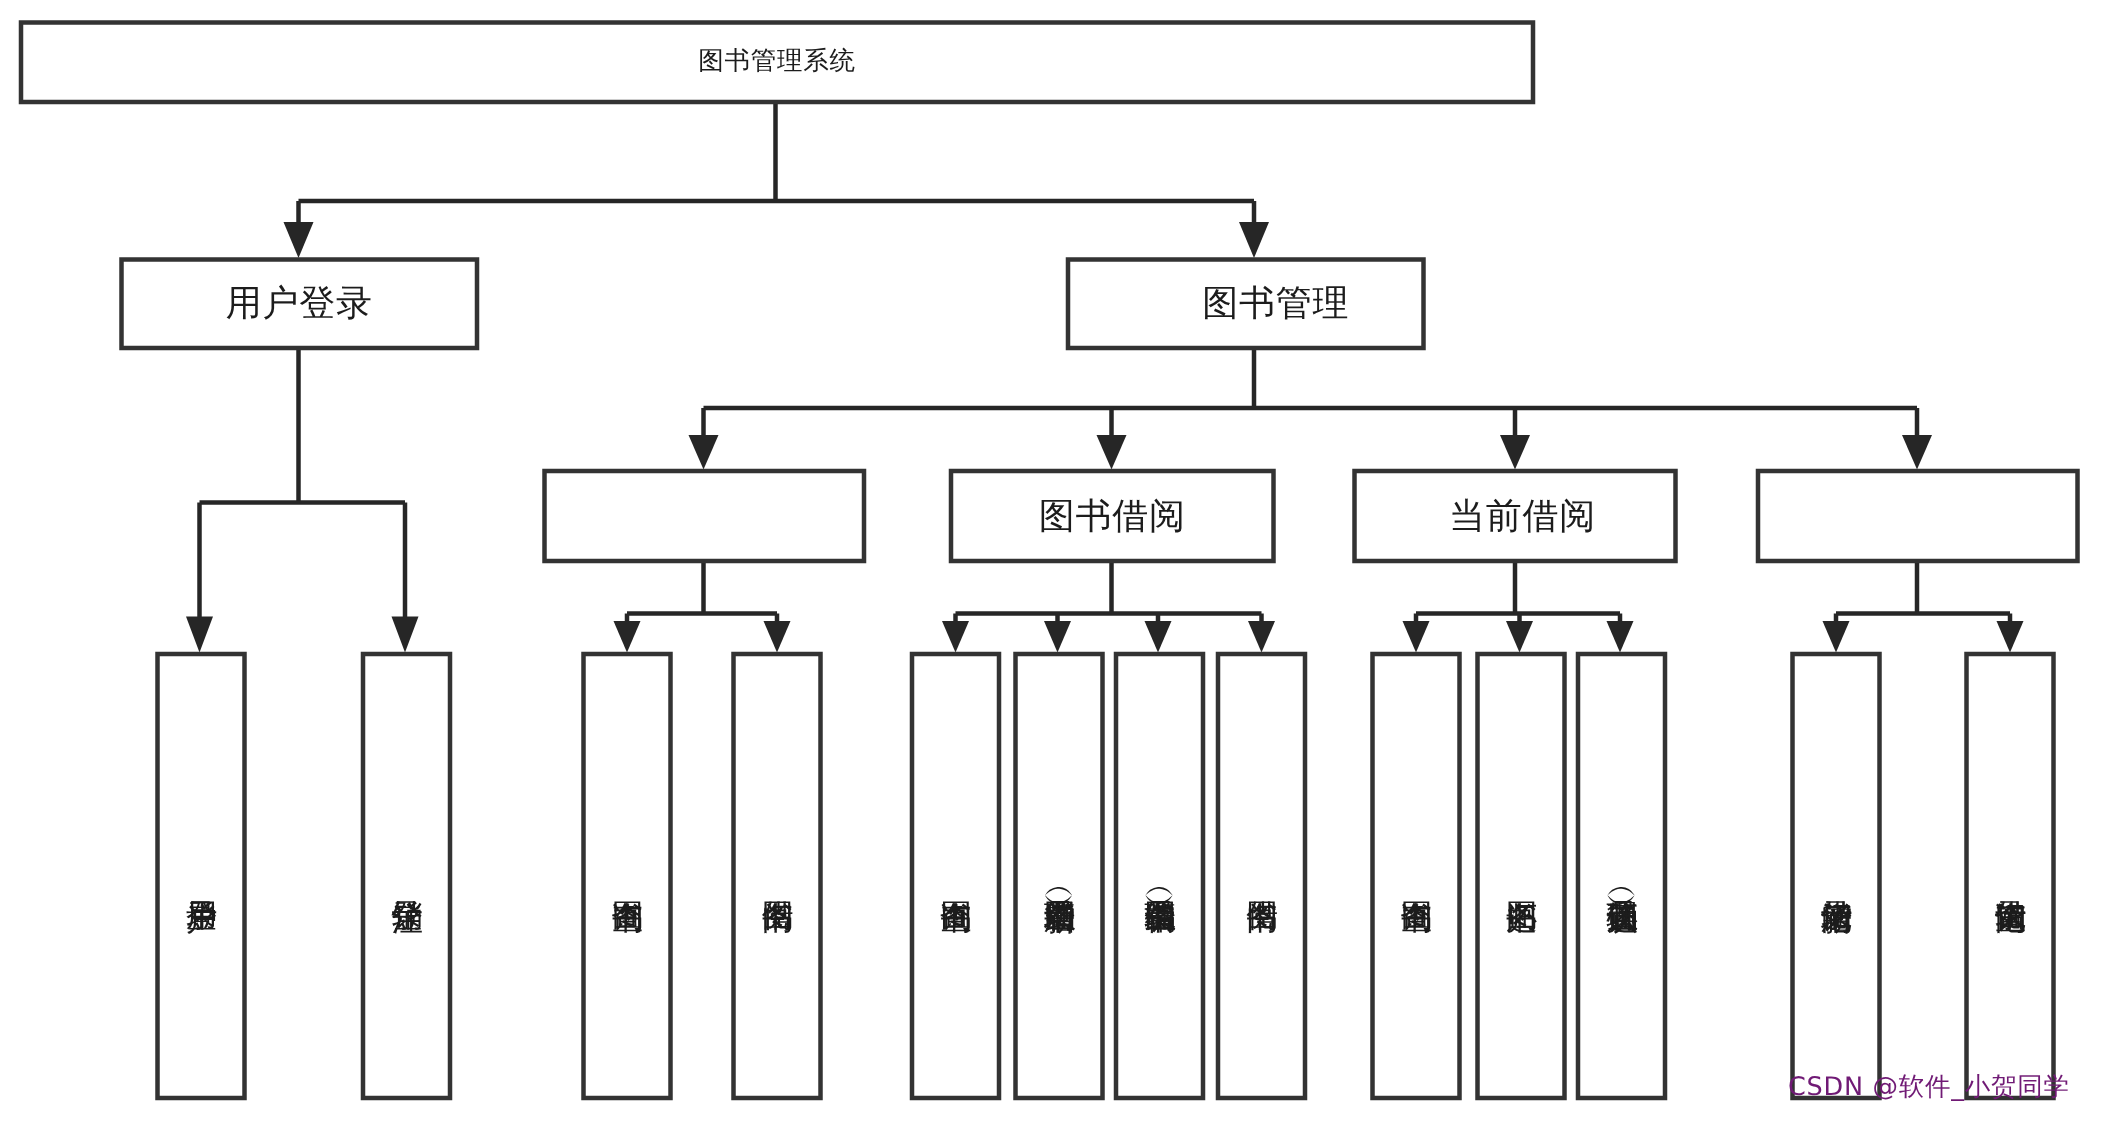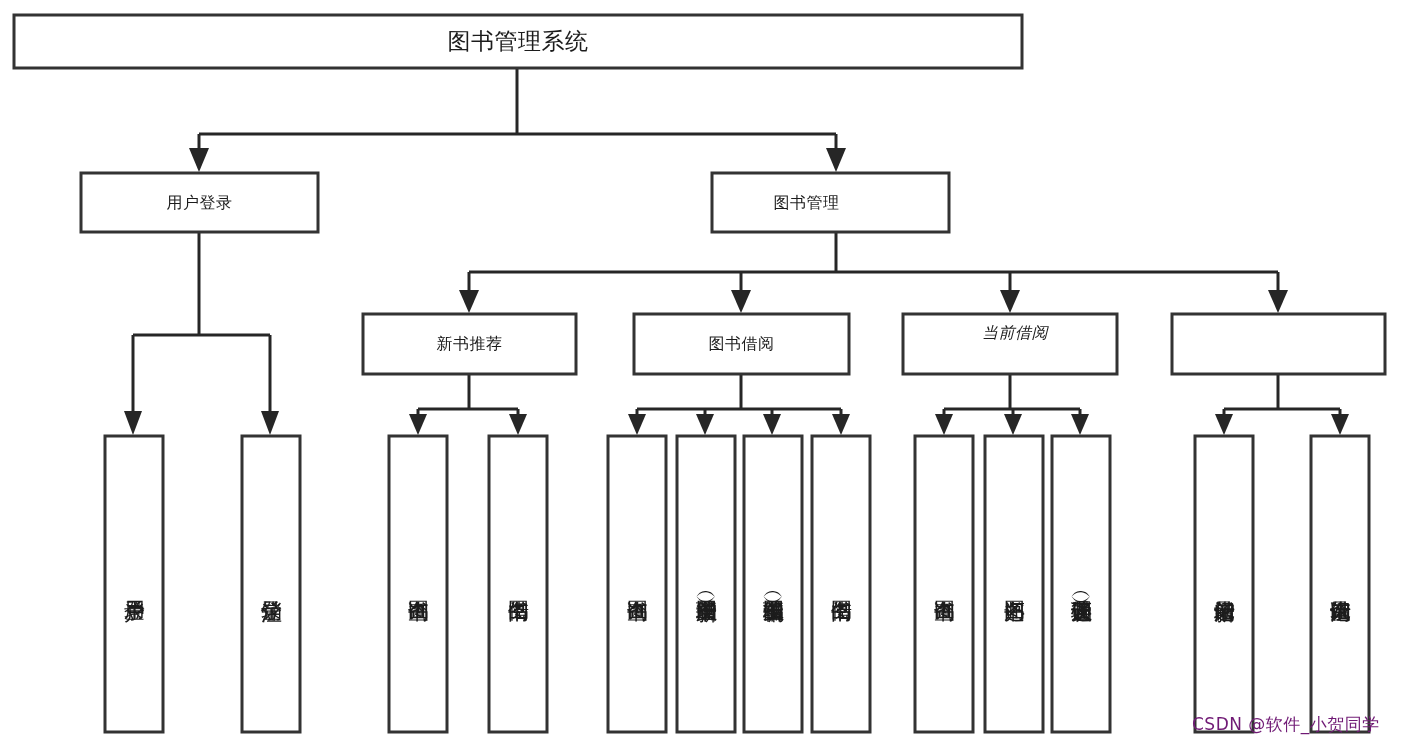--- a/index.html
+++ b/index.html
@@ -41,21 +41,21 @@
     fill: #262626;
     stroke: none;
   }
   .node-label-h {
     position: absolute;
     display: flex;
     align-items: center;
     justify-content: center;
     text-align: center;
     color: #1c1c1c;
-    font-size: 16px;
+    font-size: 24px;
     line-height: 1.2;
     letter-spacing: 0.5px;
     white-space: nowrap;
     pointer-events: none;
   }
   .node-label-v {
     position: absolute;
     display: flex;
     align-items: center;
     justify-content: center;
@@ -179,28 +179,27 @@
     <rect class="node-box" x="812" y="436" width="58" height="296"></rect>
 
     <rect class="node-box" x="915" y="436" width="58" height="296"></rect>
     <rect class="node-box" x="985" y="436" width="58" height="296"></rect>
     <rect class="node-box" x="1052" y="436" width="58" height="296"></rect>
 
     <rect class="node-box" x="1195" y="436" width="58" height="296"></rect>
     <rect class="node-box" x="1311" y="436" width="58" height="296"></rect>
   </svg>
 
-  <div class="node-label-h" style="left:14px; top:15px; width:1008px; height:53px; font-size:23px;">图书管理系统</div>
+  <div class="node-label-h" style="left:14px; top:15px; width:1008px; height:53px; font-size:17px;">图书管理系统</div>
 
   <div class="node-label-h" style="left:81px; top:173px; width:237px; height:59px;">用户登录</div>
-  <div class="node-label-h" style="left:688px; top:173px; width:237px; height:59px;">图书管理</div>
-
-  <div class="node-label-h" style="left:363px; top:314px; width:213px; height:60px;">新书推荐</div>
+  <div class="node-label-h" style="left:732px; top:173px; width:237px; height:59px;">图书管理</div>
+
   <div class="node-label-h" style="left:634px; top:314px; width:215px; height:60px;">图书借阅</div>
-  <div class="node-label-h" style="left:903px; top:303px; width:224px; height:60px;font-style:italic;">当前借阅</div>
+  <div class="node-label-h" style="left:903px; top:314px; width:224px; height:60px;">当前借阅</div>
 
   <div class="node-label-v" style="left:105px; top:436px; width:58px; height:296px;">用户登录</div>
   <div class="node-label-v" style="left:242px; top:436px; width:58px; height:296px;">注销登录</div>
 
   <div class="node-label-v" style="left:389px; top:436px; width:58px; height:296px;">查询图书</div>
   <div class="node-label-v" style="left:489px; top:436px; width:58px; height:296px;">借阅图书</div>
 
   <div class="node-label-v" style="left:608px; top:436px; width:58px; height:296px;">查询图书</div>
   <div class="node-label-v" style="left:677px; top:436px; width:58px; height:296px;">新增图书（管理员）</div>
   <div class="node-label-v" style="left:744px; top:436px; width:58px; height:296px;">编辑图书（管理员）</div>

